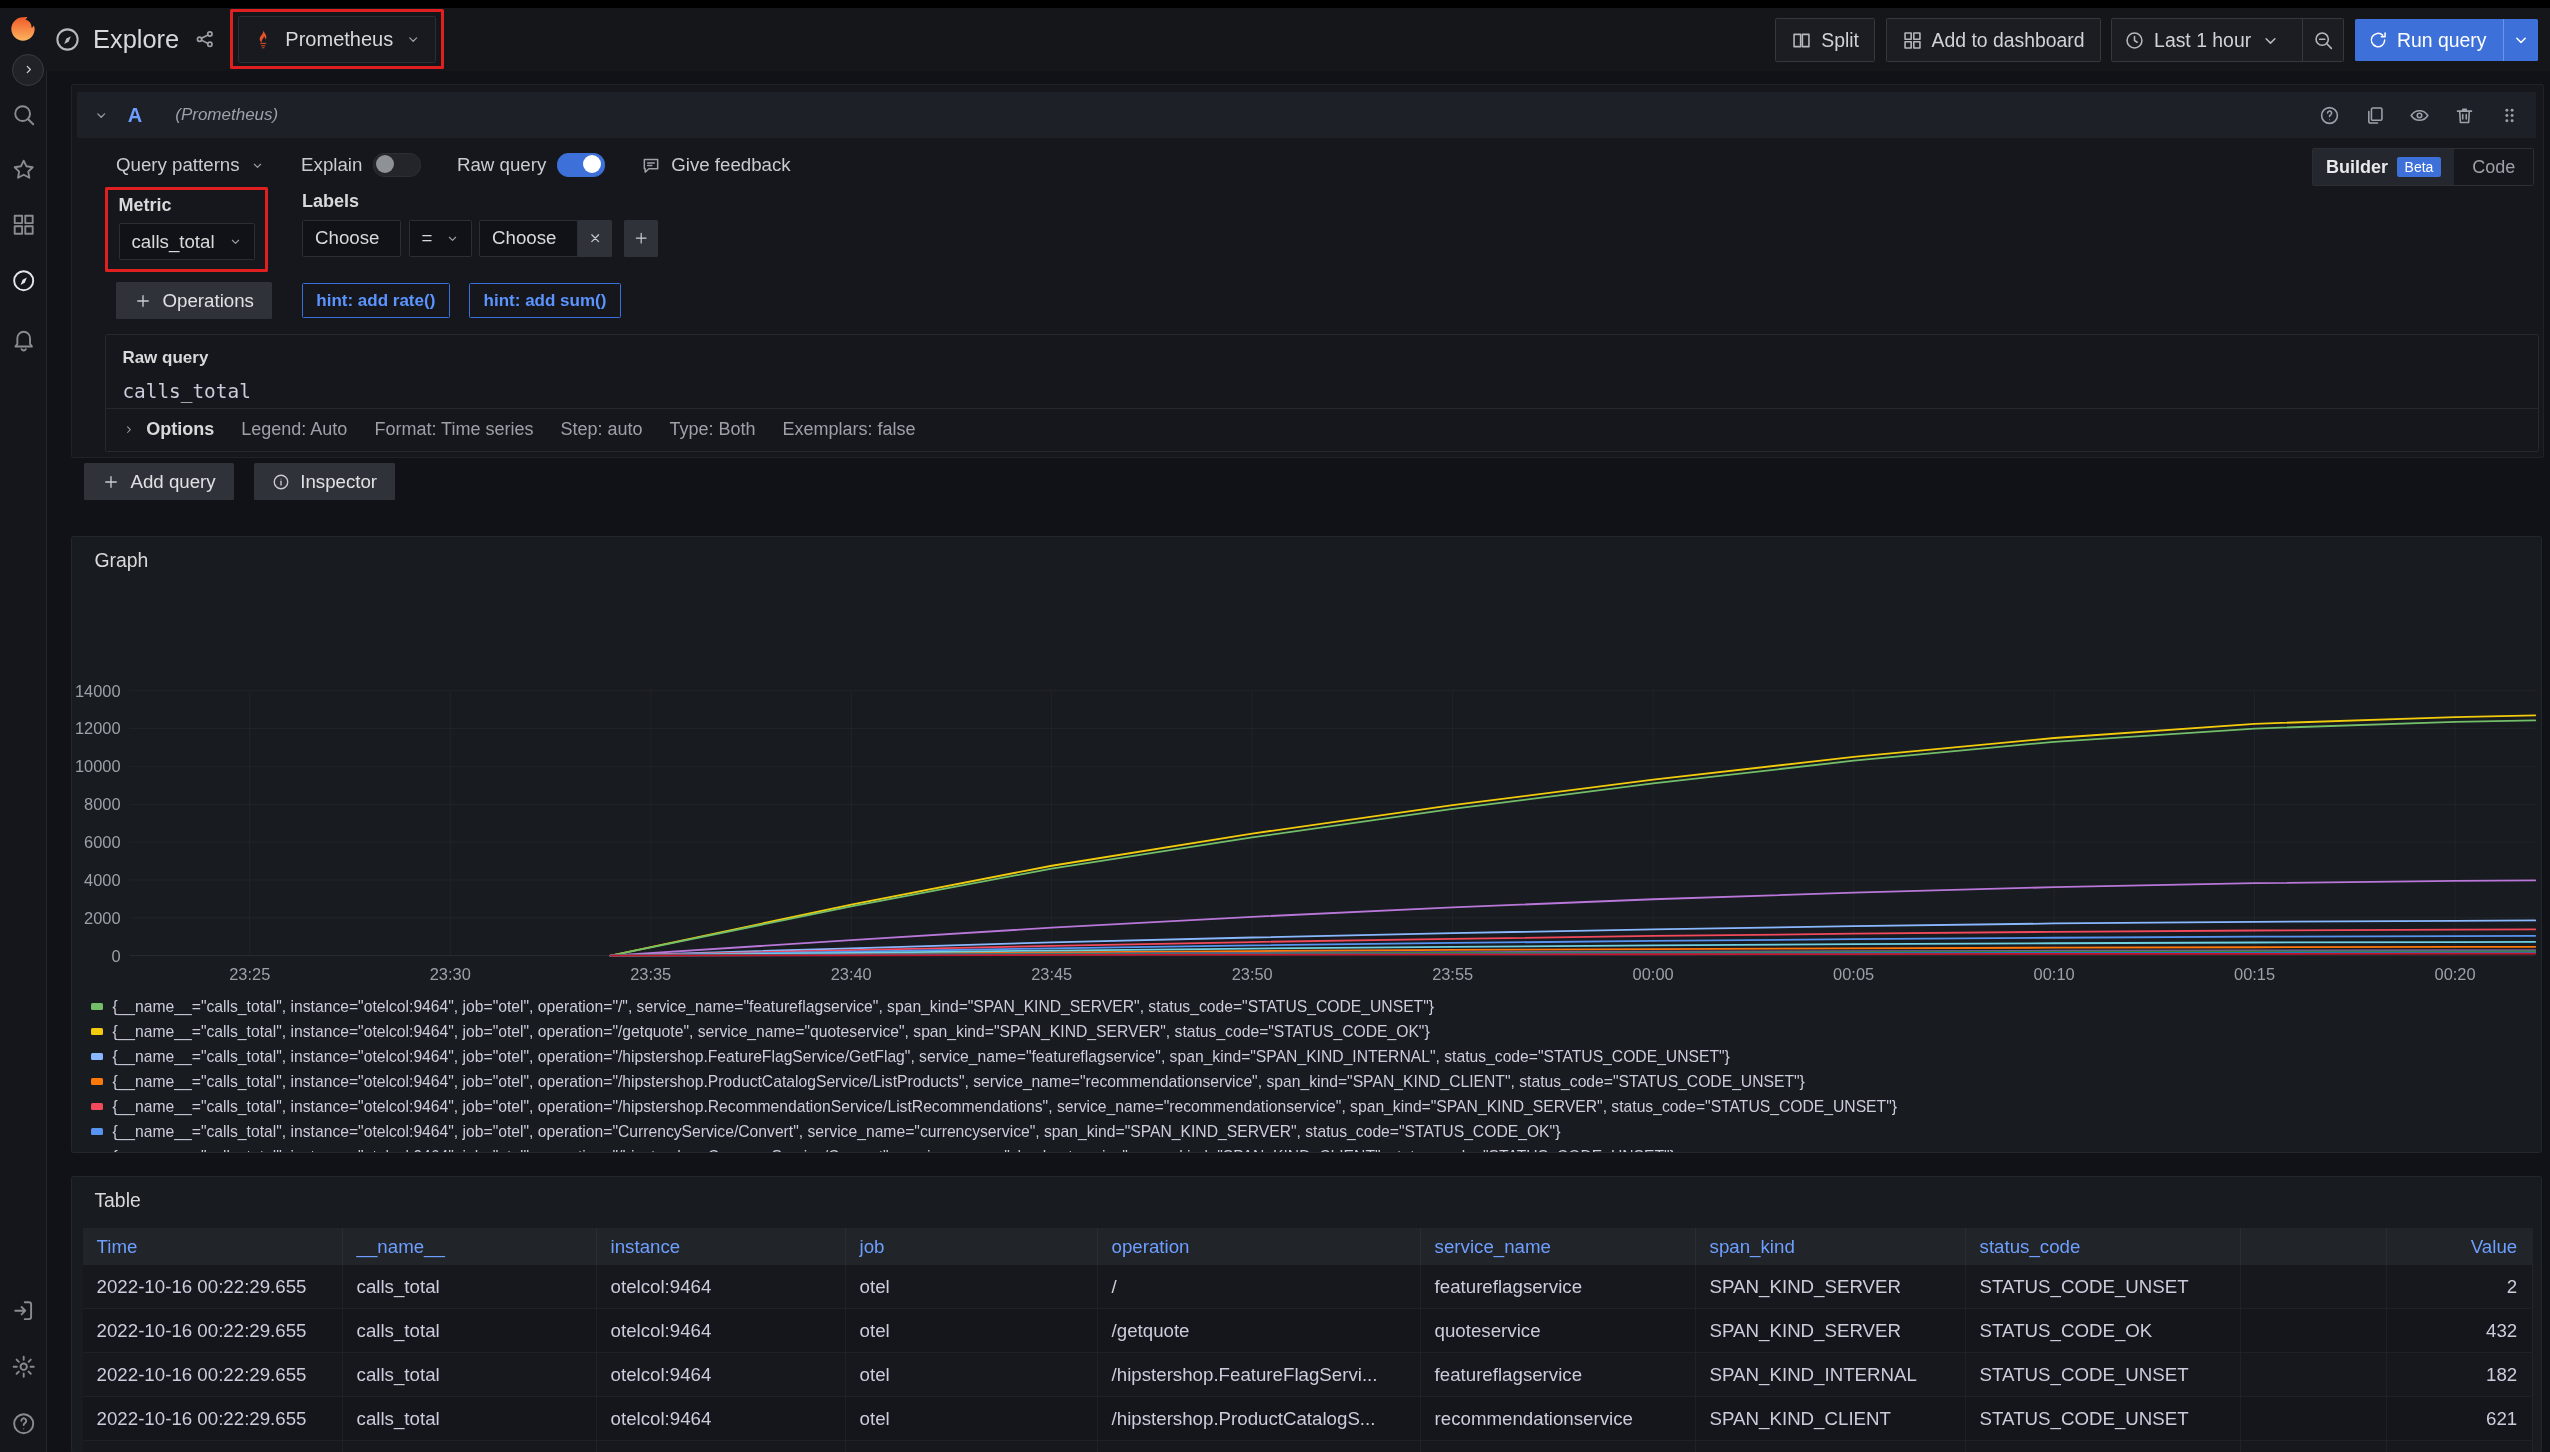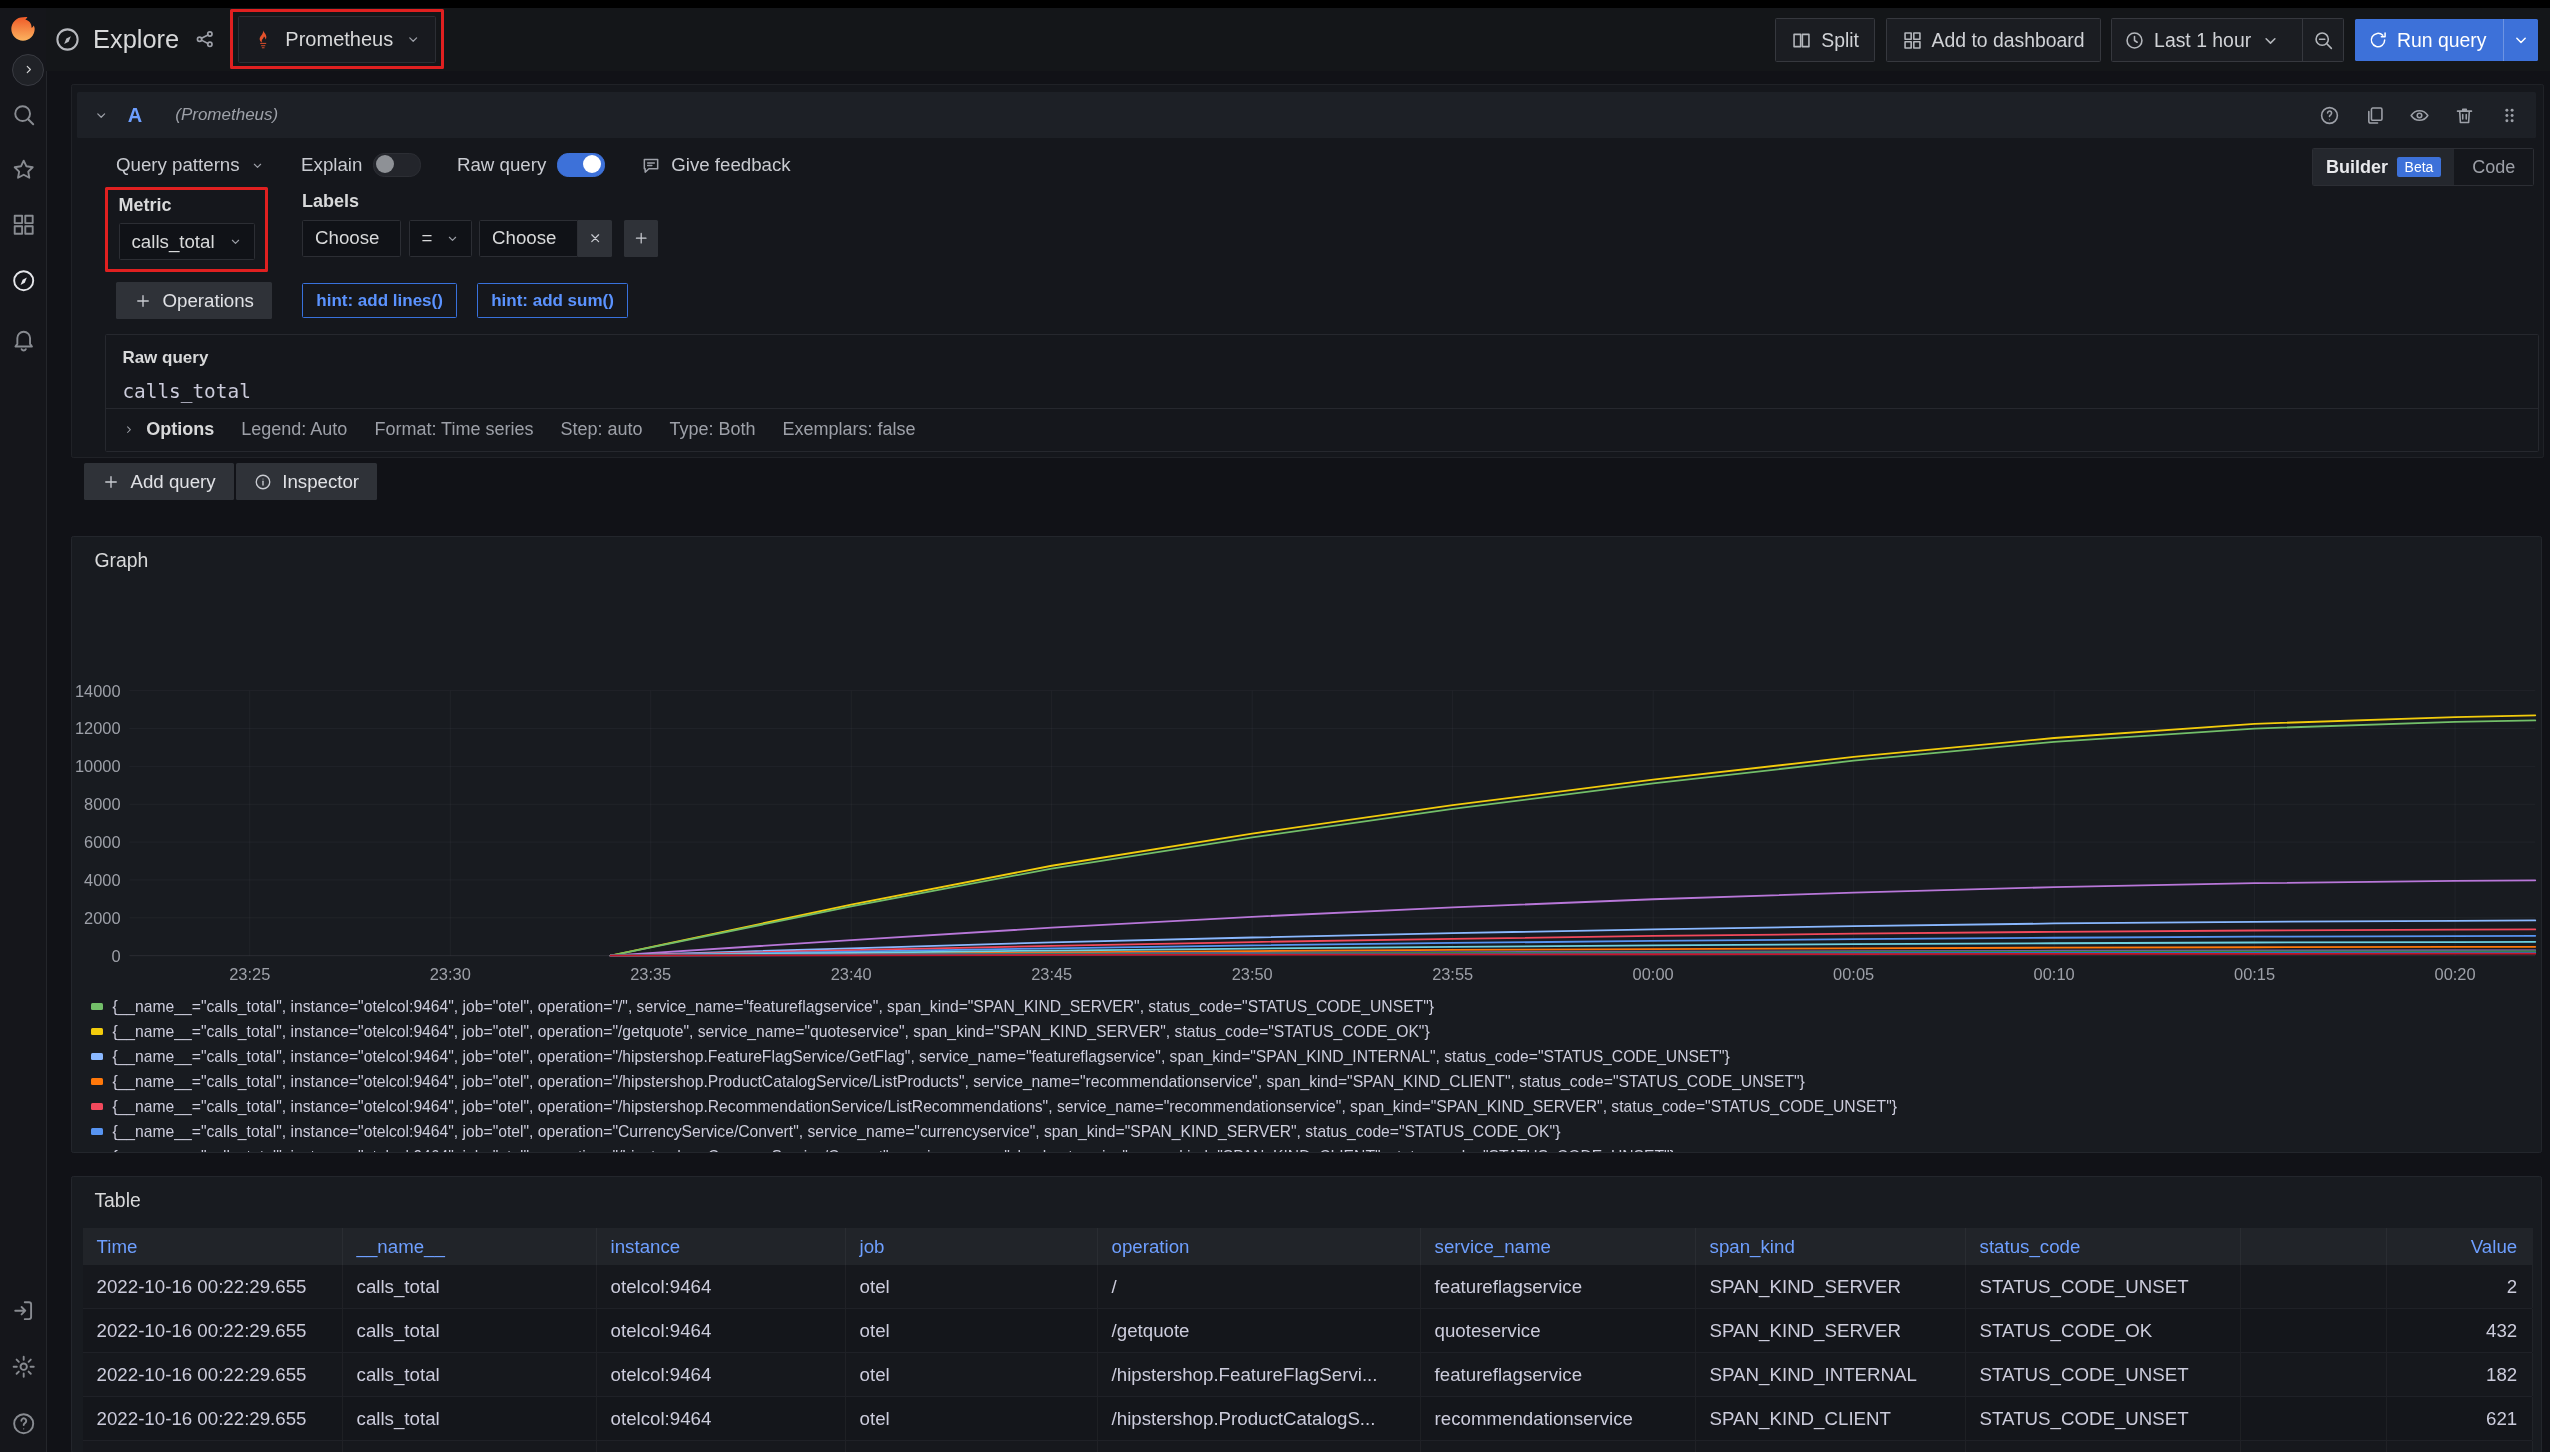--- a/index.html
+++ b/index.html
@@ -82,21 +82,21 @@
   #hint2{margin-left:-10.5px;}
   
   #rawbox{left:105px;top:334px;width:2434px;border:0.7px solid #26282e;border-radius:1.5px;box-sizing:border-box;}
   #rawbox .sec1{padding:13.4px 16.4px;height:46px;}
   #rawbox .rq-label{font-size:17px;font-weight:700;color:#d8d9da;}
   #rawbox .rq-value{font-family:"DejaVu Sans Mono",monospace;font-size:19.4px;color:#ccccdc;margin-top:12px;}
   #rawbox .sec2{border-top:0.7px solid #26282e;height:42px;display:flex;align-items:center;gap:27px;padding:0 16.4px;}
   #rawbox .sec2 .opt{display:flex;align-items:center;gap:10.5px;font-size:18px;font-weight:700;color:#d8d9da;}
   #rawbox .sec2 .opt svg{width:13.4px;height:13.4px;color:#9da0a8;}
   #rawbox .meta{font-size:18px;color:#9da0a8;}
-  #below-btns{left:84px;top:463px;display:flex;gap:2px;}
+  #below-btns{left:84px;top:463px;display:flex;gap:20px;}
   
   .panel{background:#181b20;border:0.7px solid #23262c;border-radius:2.2px;box-sizing:border-box;overflow:hidden;}
   #graph-panel{left:71px;top:536px;width:2471px;height:617px;}
   .panel-title{position:absolute;left:22.4px;top:12px;font-size:19.4px;font-weight:500;color:#d8d9da;}
   #graph-mode-group{position:absolute;right:12px;top:10.5px;height:34px;display:flex;align-items:stretch;
     border:0.7px solid #33363c;border-radius:1.5px;overflow:hidden;}
   .seg-btn{display:flex;align-items:center;padding:0 15px;font-size:18px;font-weight:500;color:#9da0a8;}
   .seg-btn.active{background:#3e4148;color:#e8e9ec;}
   #graph-warning{position:absolute;left:0;top:88px;width:100%;display:flex;align-items:center;justify-content:center;gap:10.5px;}
   #graph-warning .wtxt{font-size:19.4px;color:#d4d5da;}
@@ -376,21 +376,21 @@
   </div>
 
   <div id="ops-row" class="abs">
     <div class="btn-gray">
       <svg class="ic" viewBox="0 0 24 24">
           <path d="M12 5v14M5 12h14"></path>
         </svg>
       <span>Operations</span>
     </div>
     <div class="hint-btn">
-      <span>hint: add lines()</span>
+      <span>hint: add rate()</span>
     </div>
     <div class="hint-btn" id="hint2">
       <span>hint: add sum()</span>
     </div>
   </div>
 
   <div id="rawbox" class="abs">
     <div class="sec1">
       <div class="rq-label">Raw query</div>
       <div class="rq-value">calls_total</div>

